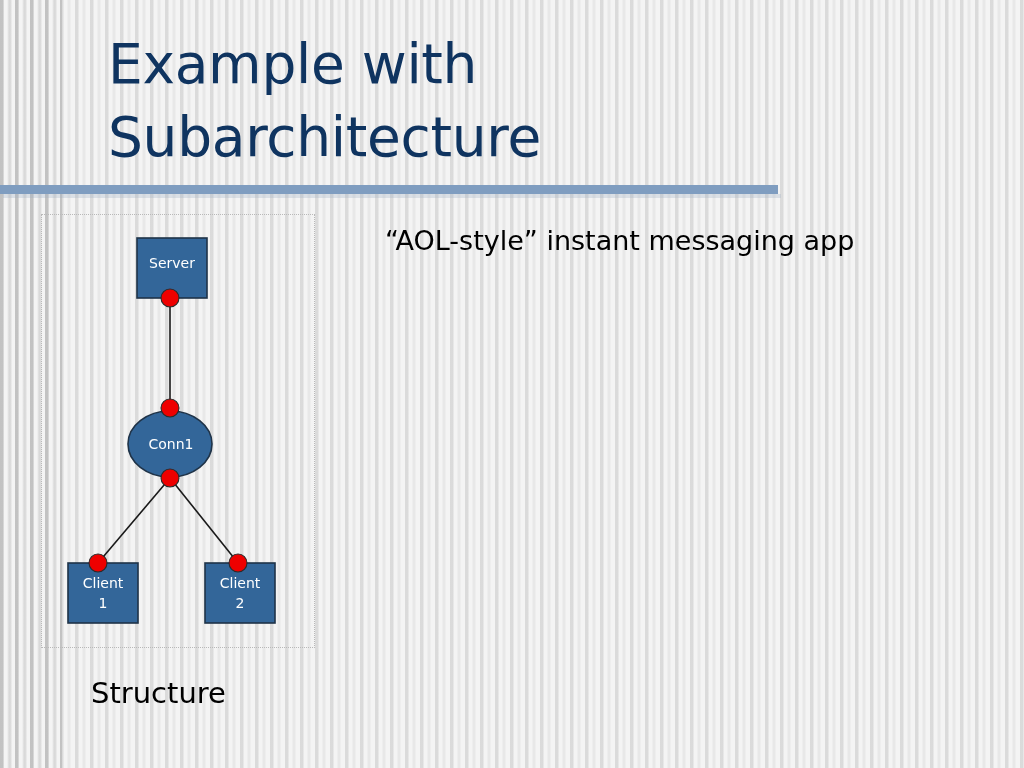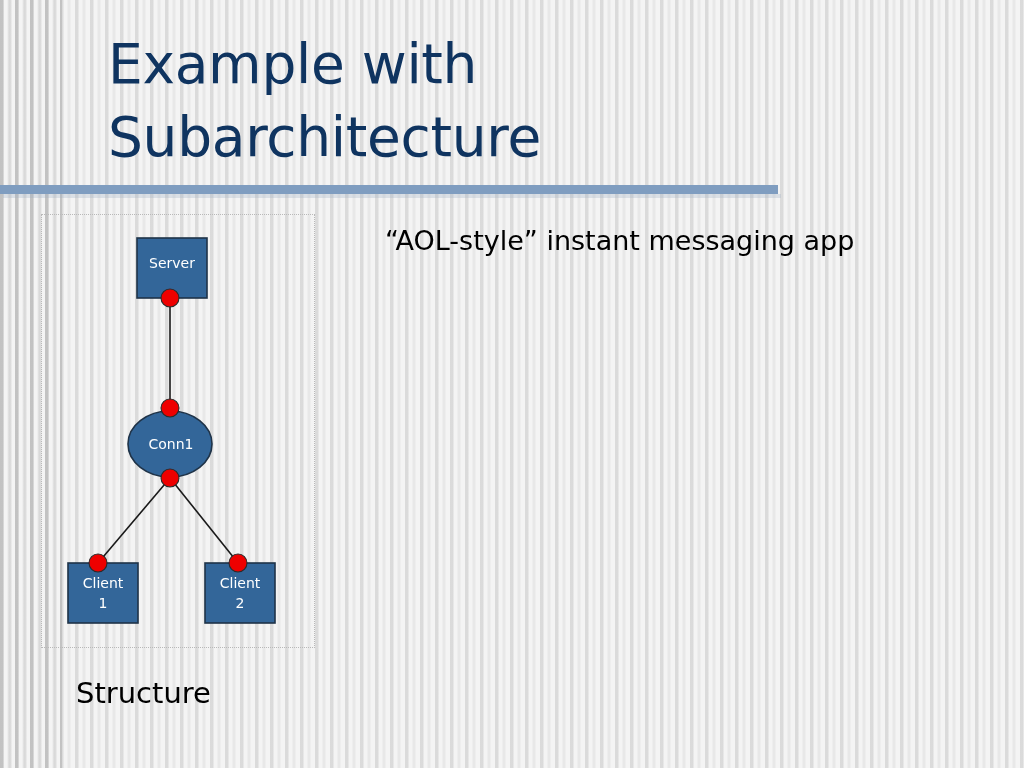--- a/index.html
+++ b/index.html
@@ -120,21 +120,21 @@
     top: 225px;
     color: #000000;
     font-size: 27px;
     line-height: 1.2;
     white-space: nowrap;
   }
 
   
   #structure-caption {
     position: absolute;
-    left: 76px;
+    left: 91px;
     top: 676px;
     color: #000000;
     font-size: 29px;
     line-height: 1.2;
   }
 </style>
 </head>
 <body>
 
 <div id="slide">

